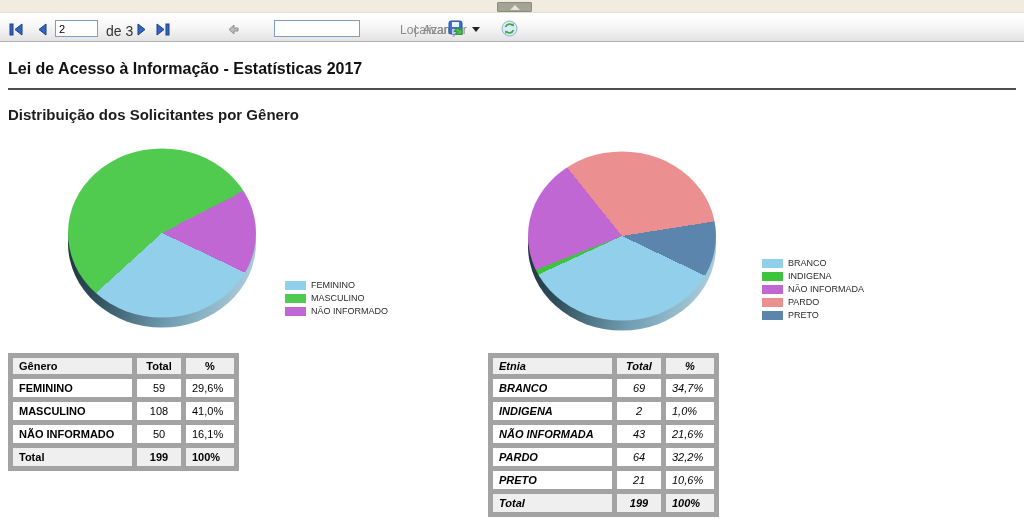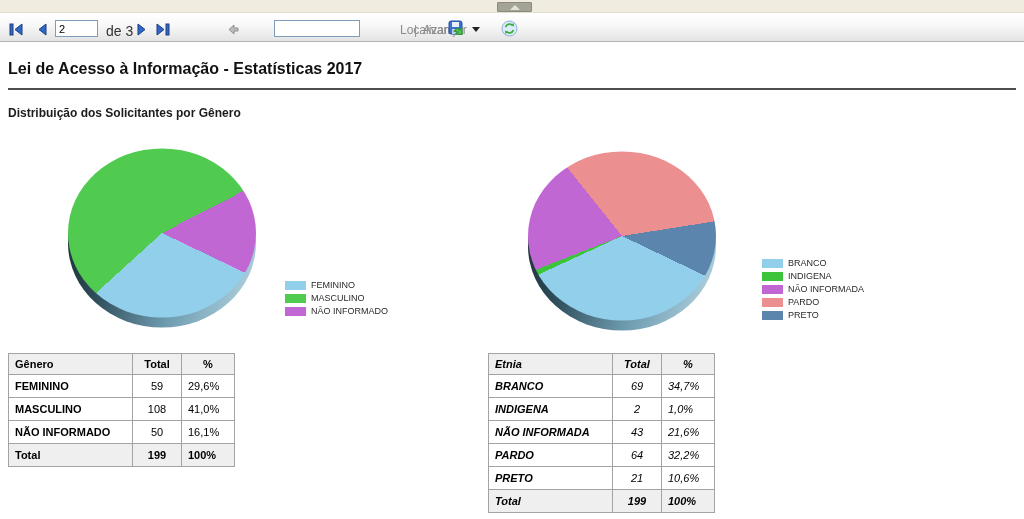--- a/index.html
+++ b/index.html
@@ -19,37 +19,37 @@
   .tb-btn { cursor:pointer; }
   .tb-label { font-size:14px; color:#333; }
   .tb-input { border:1px solid #7f9db9; background:#fff; height:17px; font-size:11px; font-family:"Liberation Sans",sans-serif; padding:0 3px; }
   .tb-link { font-size:12px; color:#8c8c8c; cursor:pointer; text-decoration:none; }
   .tb-sep { font-size:12px; color:#9a8c8c; }
   .caret { width:0; height:0; border-left:4px solid transparent; border-right:4px solid transparent; border-top:5px solid #222; display:inline-block; cursor:pointer; }
 
   
   .rpt-title { position:absolute; left:8px; top:60px; font-size:16px; font-weight:bold; color:#111; letter-spacing:0px; }
   .rpt-rule { position:absolute; left:8px; top:88px; width:1008px; height:2px; background:#4e4e4e; }
-  .chart-title { position:absolute; font-size:12px; font-weight:bold; color:#1c1c1c; }
+  .chart-title { position:absolute; font-size:15px; font-weight:bold; color:#1c1c1c; }
 
   
   .pie-wrap { position:absolute; }
   .pie-rim { position:absolute; left:0; top:10px; border-radius:50%;
              background:linear-gradient(105deg,#16262c 0%, #2d4b58 28%, #6f9cb0 62%, #b9dae7 100%); }
   .pie-face { position:absolute; left:0; top:0; border-radius:50%; }
 
   
   .legend { position:absolute; }
   .legend-item { display:flex; align-items:center; margin-bottom:4px; height:9px; }
   .legend-swatch { width:21px; height:9px; margin-right:5px; flex:0 0 auto; }
   .legend-label { font-size:9px; color:#2a2a2a; line-height:9px; white-space:nowrap; }
 
   
   table.rpt { position:absolute; border-collapse:collapse; font-size:11px; color:#000; }
-  table.rpt td { border:1px solid #a3a3a3; padding:0 6px; height:23px; background:#fff; }
+  table.rpt td { border:5px solid #a3a3a3; padding:0 6px; height:23px; background:#fff; }
   table.rpt tr.hd td { background:#efefef; font-weight:bold; height:21px; }
   table.rpt tr.tot td { background:#efefef; font-weight:bold; }
   table.rpt td.c0 { width:124px; text-align:left; font-weight:bold; }
   table.rpt td.c1 { width:49px;  text-align:center; }
   table.rpt td.c2 { width:53px;  text-align:left; }
   table.rpt tr.hd td.c1, table.rpt tr.hd td.c2 { text-align:center; }
 </style>
 </head>
 <body>
 

